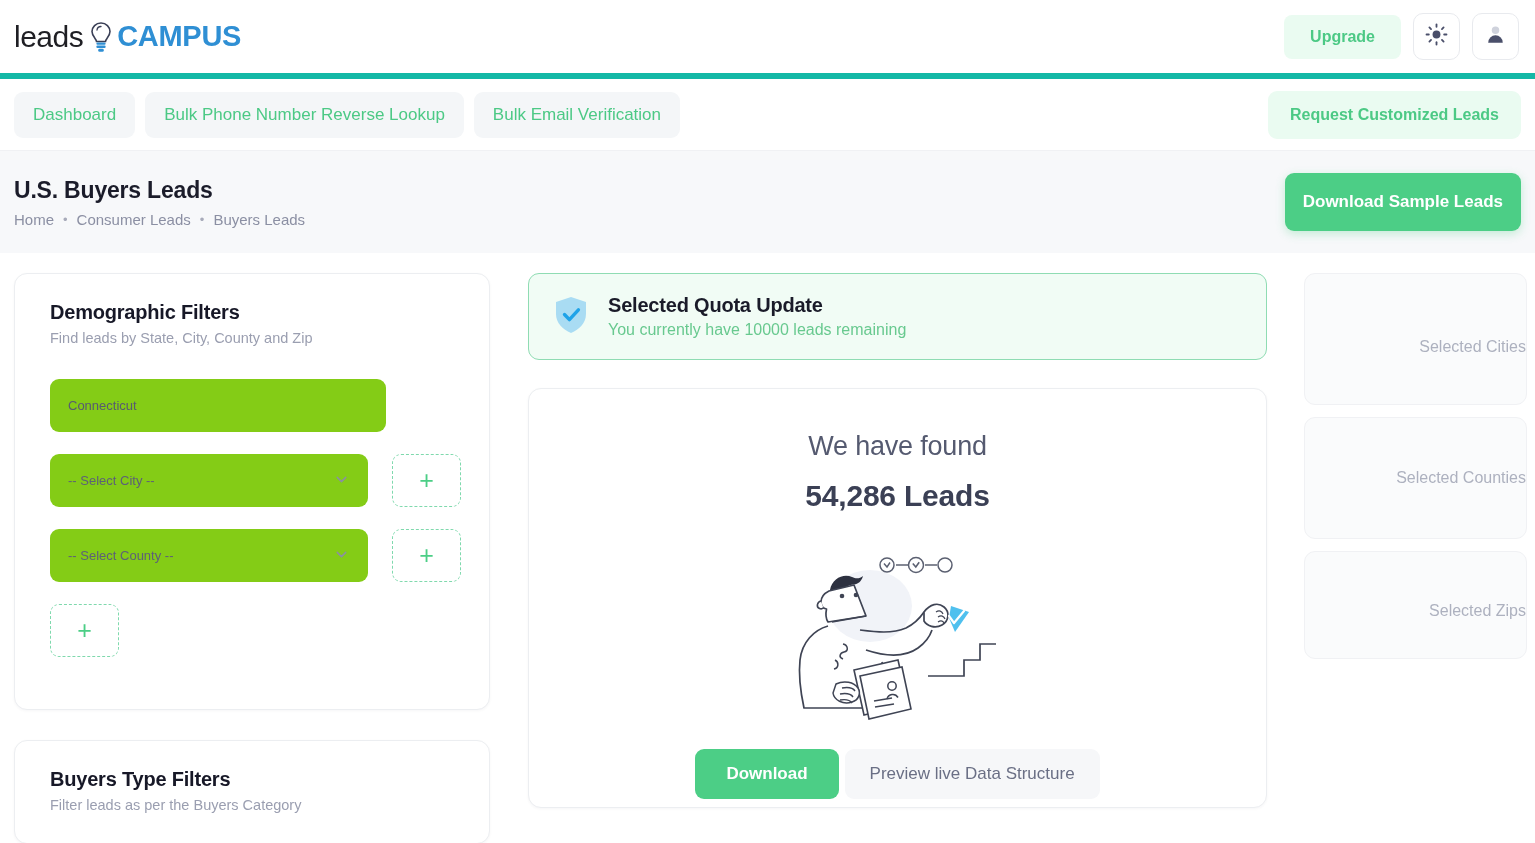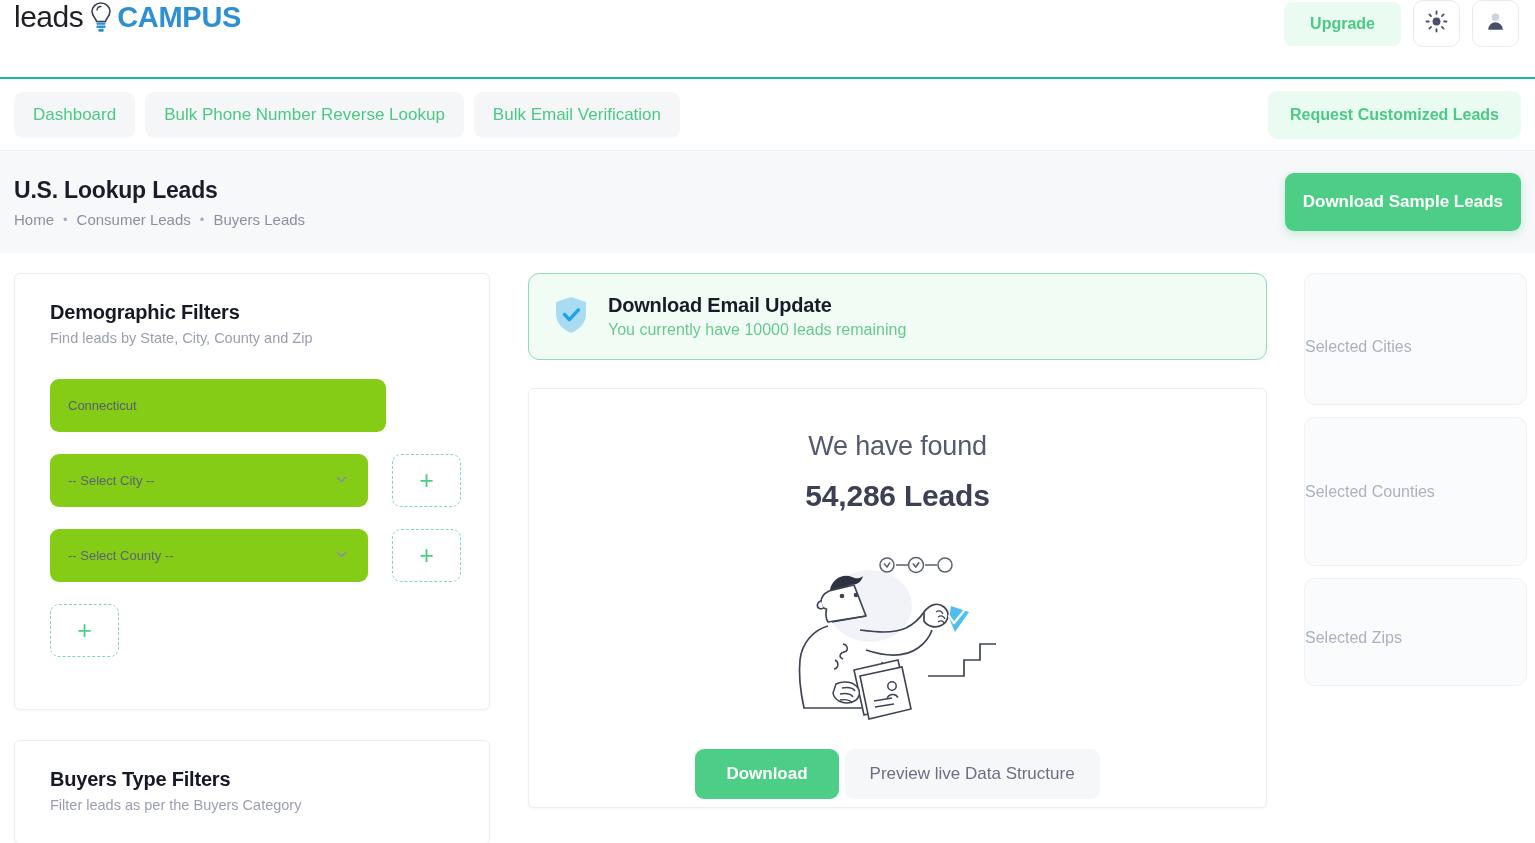--- a/index.html
+++ b/index.html
@@ -8,22 +8,22 @@
     background: #ffffff;
     font-family: "Liberation Sans", sans-serif;
     overflow: hidden;
     -webkit-font-smoothing: antialiased;
   }
 
   
   .topbar {
     height: 79px;
     background: #ffffff;
-    border-bottom: 2px solid #14b8a6;
-    display: flex; align-items: flex-start;
+    border-bottom: 6px solid #14b8a6;
+    display: flex; align-items: center;
     padding: 0 16px 0 14px;
     position: relative;
   }
   .logo { display: flex; align-items: center; gap: 2px; }
   .logo-leads {
     font-size: 30px; color: #1f1f24; letter-spacing: -0.5px;
     font-weight: 400;
   }
   .logo-bulb { width: 26px; height: 34px; position: relative; display:inline-block; margin: 0 1px 0 3px;}
   .logo-campus {
@@ -82,21 +82,21 @@
 
   
   .main {
     display: flex; gap: 0; padding: 20px 14px 0 14px; align-items: flex-start;
   }
   .col-left { width: 476px; flex: 0 0 476px; }
   .col-mid  { width: 739px; flex: 0 0 739px; margin-left: 38px; }
   .col-right{ width: 223px; flex: 0 0 223px; margin-left: 37px; }
 
   .card {
-    background: #ffffff; border: 1px solid #eceef1; border-radius: 6px;
+    background: #ffffff; border: 1px solid #eceef1; border-radius: 13px;
     box-shadow: 0 1px 3px rgba(20,25,40,0.04);
   }
   .card-title { font-size: 20px; font-weight: 700; color: #171827; letter-spacing: -0.2px;}
   .card-sub  { font-size: 14.5px; color: #9a9eb0; margin-top: 6px; }
 
   .filters-card { padding: 27px 28px 30px 35px; }
   .filters-body { margin-top: 33px; }
 
   .field-row { display: flex; align-items: center; gap: 24px; margin-bottom: 22px; }
   .field {
@@ -134,25 +134,25 @@
     border: none; border-radius: 9px; padding: 15px 31px; cursor: pointer; font-family: inherit;
   }
   .preview-btn {
     background: #f6f7f9; color: #6a6f85; font-size: 17px;
     border: none; border-radius: 9px; padding: 15px 25px; cursor: pointer; font-family: inherit;
   }
 
   
   .sel-panel {
     background: #fafbfc; border: 1px solid #f0f1f4; border-radius: 11px;
-    height: 130px; display: flex; align-items: center; justify-content: flex-start;
+    height: 130px; display: flex; align-items: center; justify-content: flex-end;
     margin-bottom: 12px; color: #adb1bf; font-size: 16px;
   }
   .sel-panel.cities { height: 132px; align-items: flex-end; padding-bottom: 48px; }
-  .sel-panel.counties { height: 149px; margin-top: 3px;}
+  .sel-panel.counties { height: 122px; margin-top: 3px;}
   .sel-panel.zips { height: 108px; align-items: flex-start; padding-top: 50px; margin-top: 8px;}
 </style>
 </head>
 <body>
 
 <div class="topbar">
   <div class="logo">
     <span class="logo-leads">leads</span>
     <span class="logo-bulb">
       <svg width="26" height="34" viewBox="0 0 26 34">
@@ -198,21 +198,21 @@
 
 <div class="navrow">
   <button class="nav-pill">Dashboard</button>
   <button class="nav-pill">Bulk Phone Number Reverse Lookup</button>
   <button class="nav-pill">Bulk Email Verification</button>
   <button class="req-btn">Request Customized Leads</button>
 </div>
 
 <div class="pagehead">
   <div>
-    <h1>U.S. Lookup Leads</h1>
+    <h1>U.S. Buyers Leads</h1>
     <div class="breadcrumb">
       <span class="bc-item">Home</span>
       <span class="bc-dot">•</span>
       <span class="bc-item">Consumer Leads</span>
       <span class="bc-dot">•</span>
       <span class="bc-item">Buyers Leads</span>
     </div>
   </div>
   <button class="dl-sample-btn">Download Sample Leads</button>
 </div>
@@ -275,21 +275,21 @@
   <div class="col-mid">
 
     <div class="quota">
       <span>
         <svg width="36" height="40" viewBox="0 0 36 40">
           <path d="M18 2 L33 7 v12 c0 9-6.6 15.4-15 19 C9.6 34.4 3 28 3 19 V7 z" fill="#a9dcf3"></path>
           <polyline points="11.5 19.5 16.4 24.6 25.4 14.8" fill="none" stroke="#1fa3e8" stroke-width="3.4" stroke-linecap="round" stroke-linejoin="round"></polyline>
         </svg>
       </span>
       <div>
-        <div class="quota-title">Download Email Update</div>
+        <div class="quota-title">Selected Quota Update</div>
         <div class="quota-sub">You currently have 10000 leads remaining</div>
       </div>
     </div>
 
     <div class="card result-card">
       <div class="found-label">We have found</div>
       <div class="found-count">54,286 Leads</div>
 
       <div class="illus">
         <svg width="220" height="185" viewBox="0 0 220 185">

